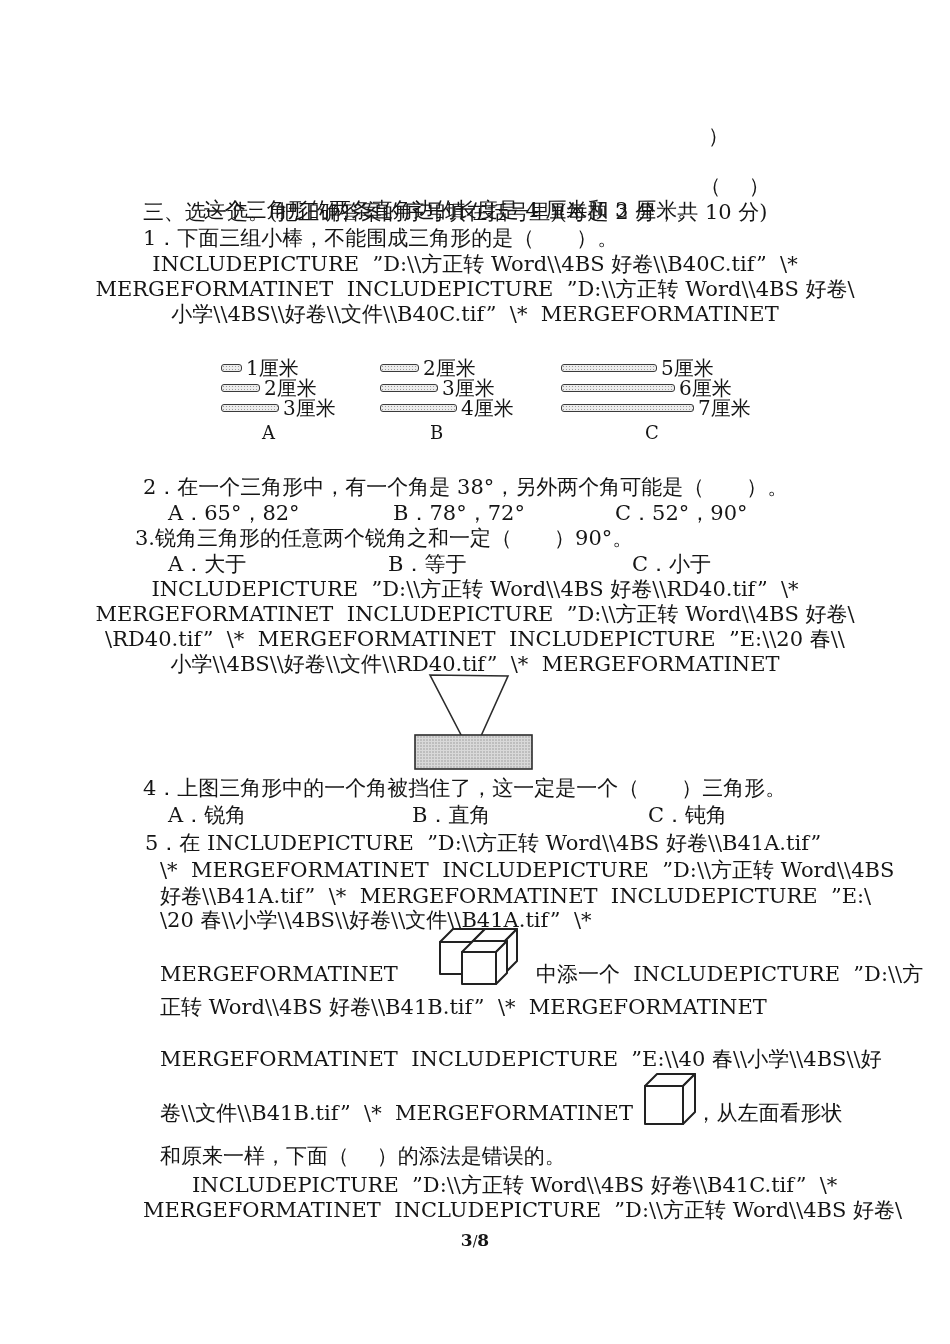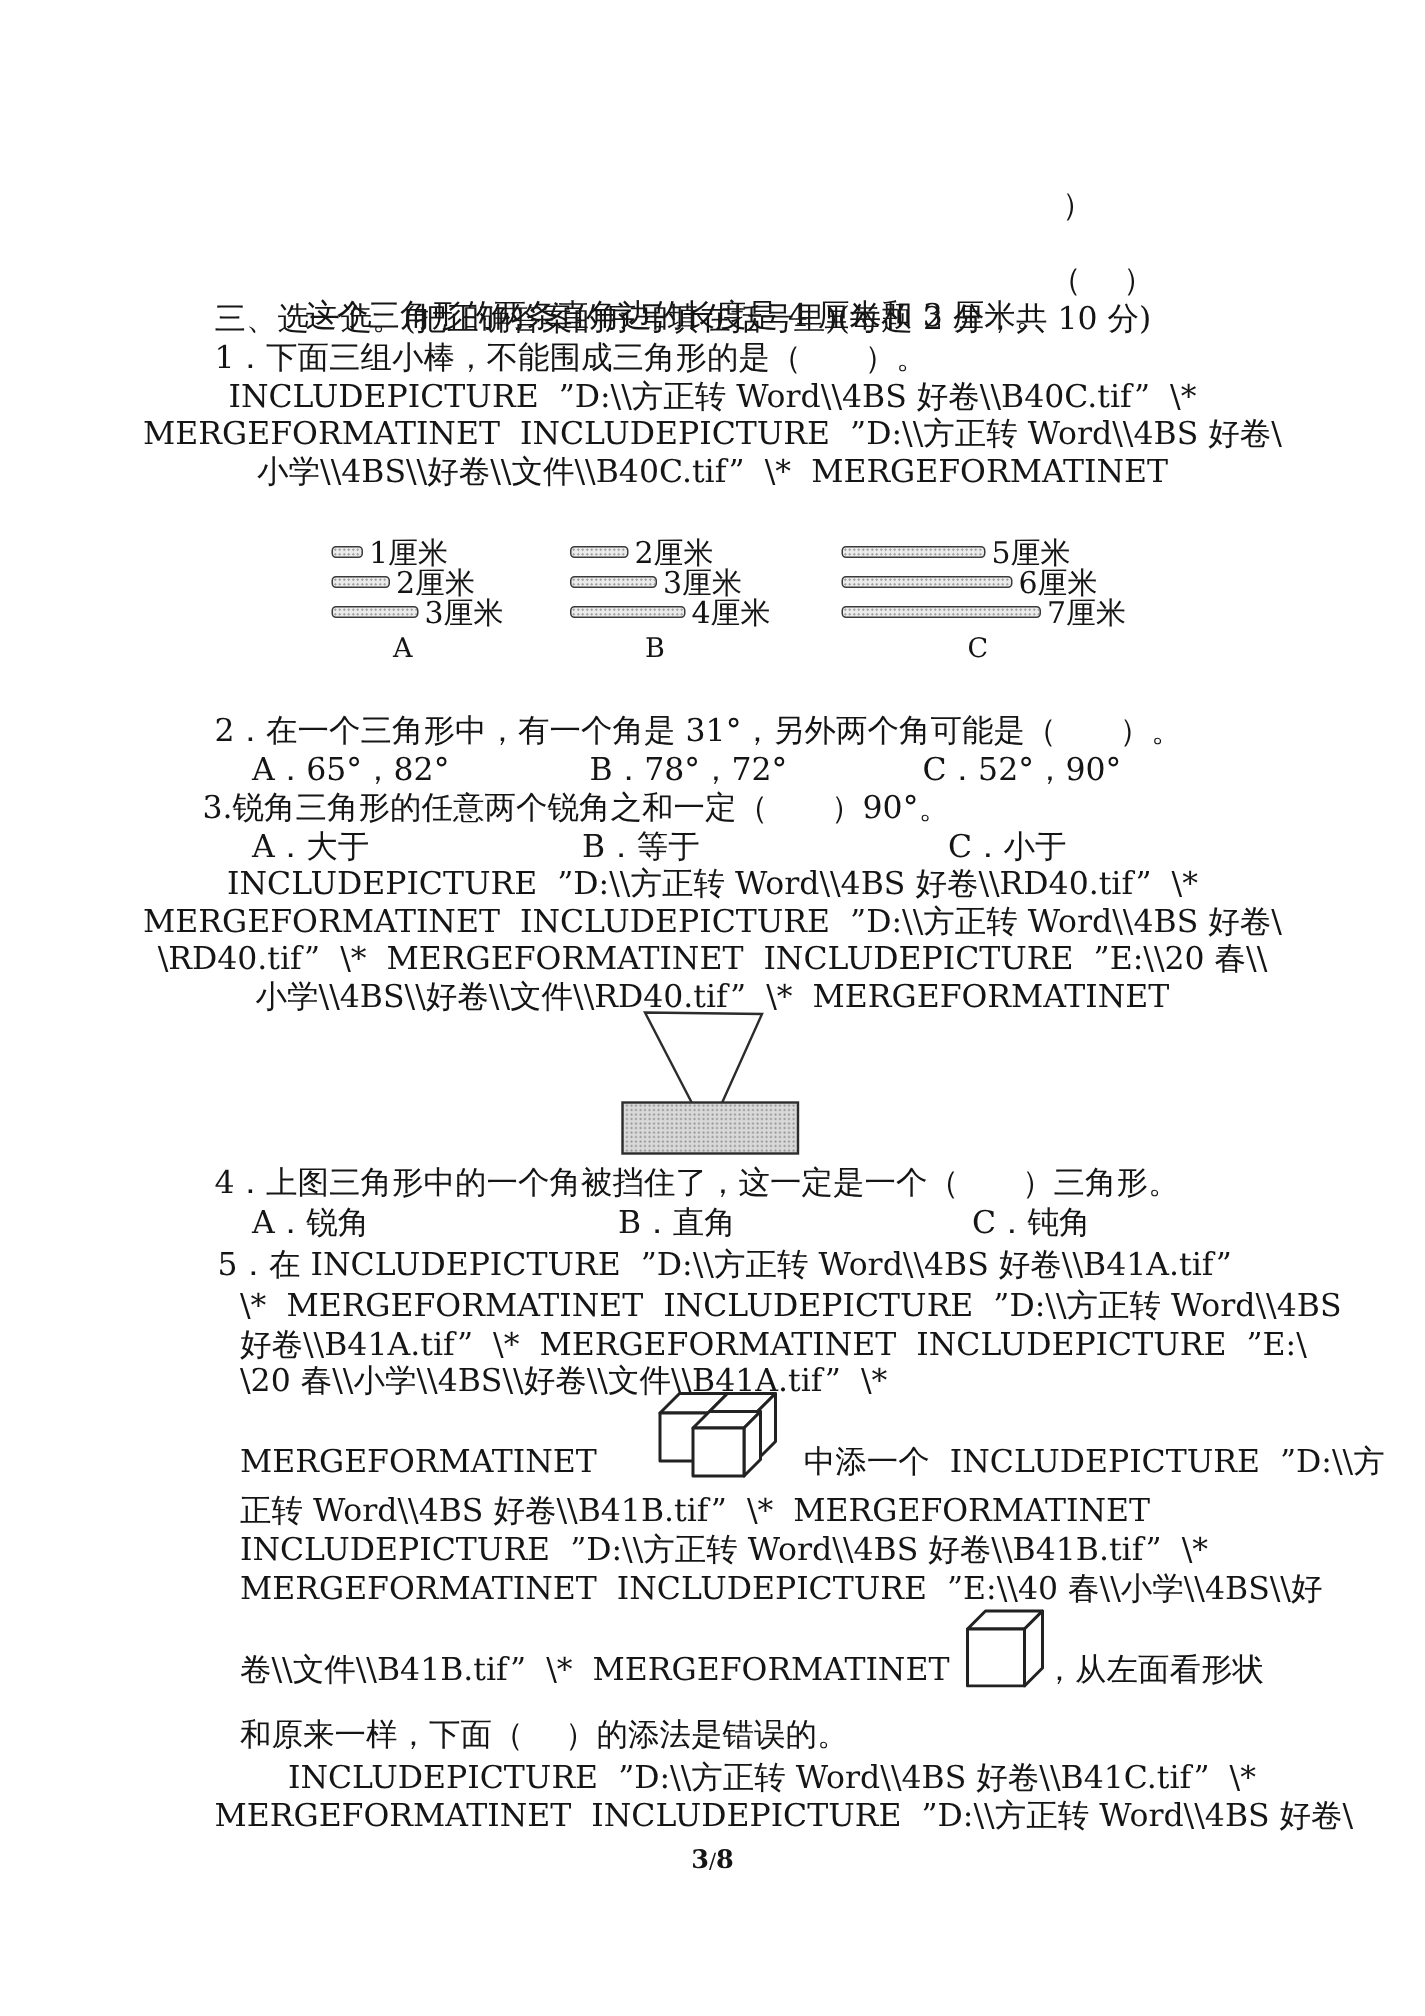--- a/index.html
+++ b/index.html
@@ -86,21 +86,21 @@
       <span class="stick" style="width:112px"></span>
       <span class="stick-label">6厘米</span>
     </div>
     <div class="stick-row">
       <span class="stick" style="width:131px"></span>
       <span class="stick-label">7厘米</span>
     </div>
   </div>
   <div class="group-label" style="left:645px;top:422px;">C</div>
 
-  <div class="ln" style="left:143px;top:475px;">2．在一个三角形中，有一个角是 31°，另外两个角可能是（　　）。</div>
+  <div class="ln" style="left:143px;top:475px;">2．在一个三角形中，有一个角是 38°，另外两个角可能是（　　）。</div>
   <div class="ln" style="left:168px;top:501px;">A．65°，82°</div>
   <div class="ln" style="left:393px;top:501px;">B．78°，72°</div>
   <div class="ln" style="left:615px;top:501px;">C．52°，90°</div>
 
   <div class="ln" style="left:135px;top:526px;">3.锐角三角形的任意两个锐角之和一定（　　）90°。</div>
   <div class="ln" style="left:168px;top:552px;">A．大于</div>
   <div class="ln" style="left:388px;top:552px;">B．等于</div>
   <div class="ln" style="left:632px;top:552px;">C．小于</div>
 
   <div class="cblock" style="top:577px;">
@@ -142,21 +142,20 @@
         <line x1="36" y1="20" x2="36" y2="30"></line>
         <path d="M26,30 L37,19 L71,19 L60,30 Z"></path>
         <path d="M60,30 L71,19 L71,51 L60,62 Z"></path>
         <path d="M26,30 L60,30 L60,62 L26,62 Z"></path>
       </g>
     </svg>
     <span>中添一个  INCLUDEPICTURE  ”D:\\方</span>
   </div>
 
   <div class="ln" style="left:160px;top:995px;">正转 Word\\4BS 好卷\\B41B.tif”  \*  MERGEFORMATINET</div>
-  <div class="ln" style="left:160px;top:1021px;">INCLUDEPICTURE  ”D:\\方正转 Word\\4BS 好卷\\B41B.tif”  \*</div>
   <div class="ln" style="left:160px;top:1047px;">MERGEFORMATINET  INCLUDEPICTURE  ”E:\\40 春\\小学\\4BS\\好</div>
 
   <div class="figline" style="left:160px;top:1071px;height:54px;">
     <span>卷\\文件\\B41B.tif”  \*  MERGEFORMATINET </span>
     <svg width="52" height="53" viewBox="0 0 52 53" style="margin-left:4px;">
       <g fill="#ffffff" stroke="#222222" stroke-width="2" stroke-linejoin="round">
         <path d="M1,14 L13,2 L51,2 L39,14 Z"></path>
         <path d="M39,14 L51,2 L51,40 L39,52 Z"></path>
         <path d="M1,14 L39,14 L39,52 L1,52 Z"></path>
       </g>

